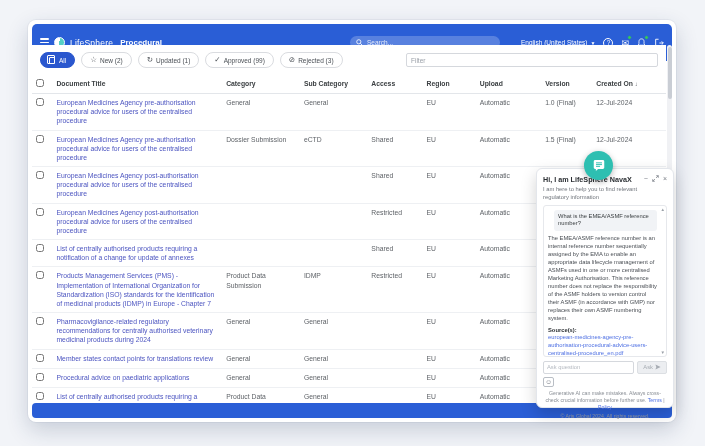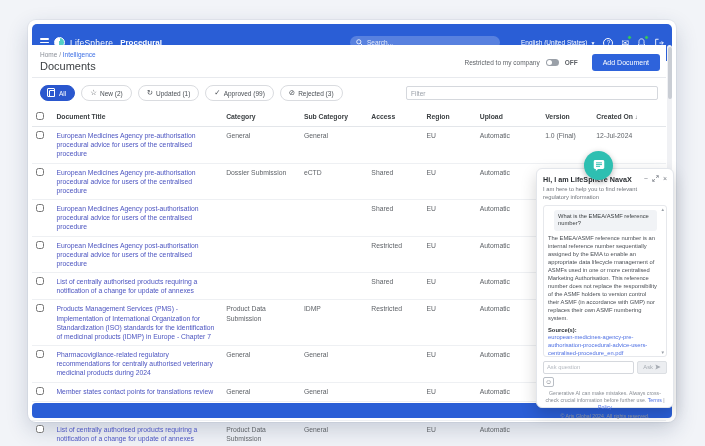--- a/index.html
+++ b/index.html
@@ -147,37 +147,20 @@
       </span>
       <svg class="icn" width="10" height="10" viewBox="0 0 12 12">
           <path d="M5.5 1.5H2v9h3.5" fill="none" stroke="#fff" stroke-width="1.1"></path>
           <path d="M6.5 6h4.5M9.2 4l2 2-2 2" fill="none" stroke="#fff" stroke-width="1.1"></path>
         </svg>
     </div>
   </div>
 
   <div class="content">
 
-    <div class="pagehead">
-      <div class="breadcrumb">
-        <span>Home</span>
-        <span>/</span>
-        <span class="cur">Intelligence</span>
-      </div>
-      <div class="page-title">Documents</div>
-
-      <div class="ph-right">
-        <span class="restricted-lbl">Restricted to my company</span>
-        <span class="toggle">
-            <i></i>
-          </span>
-        <span class="off-lbl">OFF</span>
-        <button class="add-btn">Add Document</button>
-      </div>
-    </div>
 
     <div class="chiprow">
       <span class="chip selected">
         <i class="icon-copy"></i>
         <span>All</span>
       </span>
       <span class="chip">
         <span class="glyph">☆</span>
         <span>New (2)</span>
       </span>

